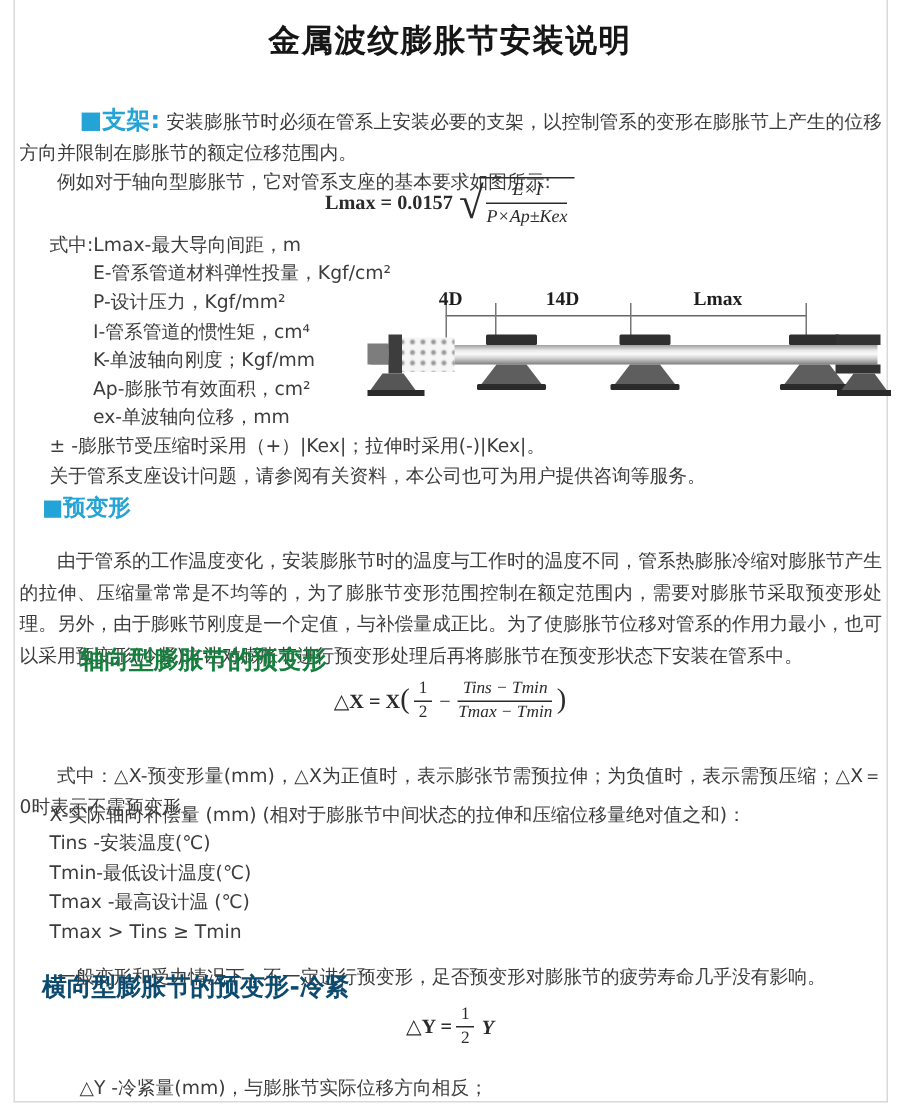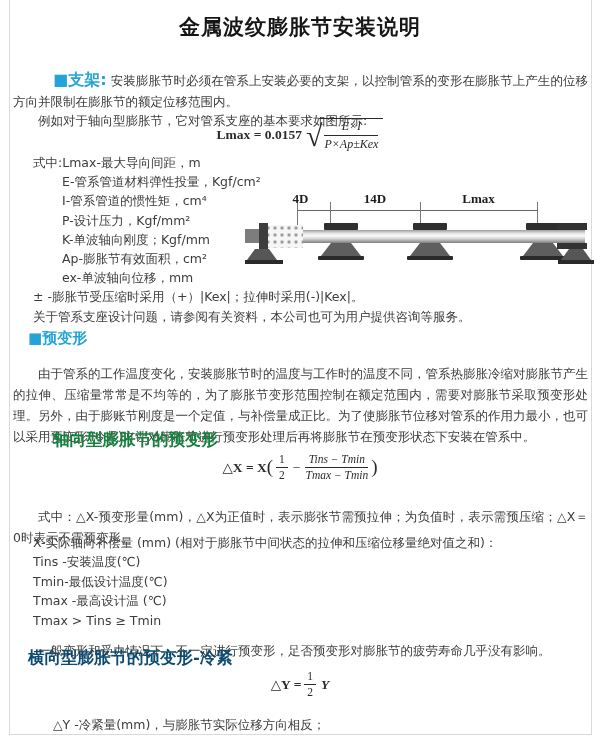--- a/index.html
+++ b/index.html
@@ -109,22 +109,22 @@
 
 <p class="abs body-text p-example">例如对于轴向型膨胀节，它对管系支座的基本要求如图所示:</p>
 
 <div class="abs formula1">
   <span class="f-lhs">Lmax = 0.0157</span><span class="radical">√</span><span class="radfrac"><span class="rnum">E×I</span><span class="rden">P×Ap±Kex</span></span>
 </div>
 
 <div class="abs defs">
   <div class="ind1">式中:Lmax-最大导向间距，m</div>
   <div class="ind2">E-管系管道材料弹性投量，Kgf/cm²</div>
+  <div class="ind2">P-设计压力，Kgf/mm²</div>
   <div class="ind2">I-管系管道的惯性矩，cm⁴</div>
-  <div class="ind2">P-设计压力，Kgf/mm²</div>
   <div class="ind2">K-单波轴向刚度；Kgf/mm</div>
   <div class="ind2">Ap-膨胀节有效面积，cm²</div>
   <div class="ind2">ex-单波轴向位移，mm</div>
   <div class="ind1">± -膨胀节受压缩时采用（+）|Kex|；拉伸时采用(-)|Kex|。</div>
   <div class="ind1">关于管系支座设计问题，请参阅有关资料，本公司也可为用户提供咨询等服务。</div>
 </div>
 
 <div class="abs diagram">
   <div class="dim-line"></div>
   <div class="tick t1"></div>

